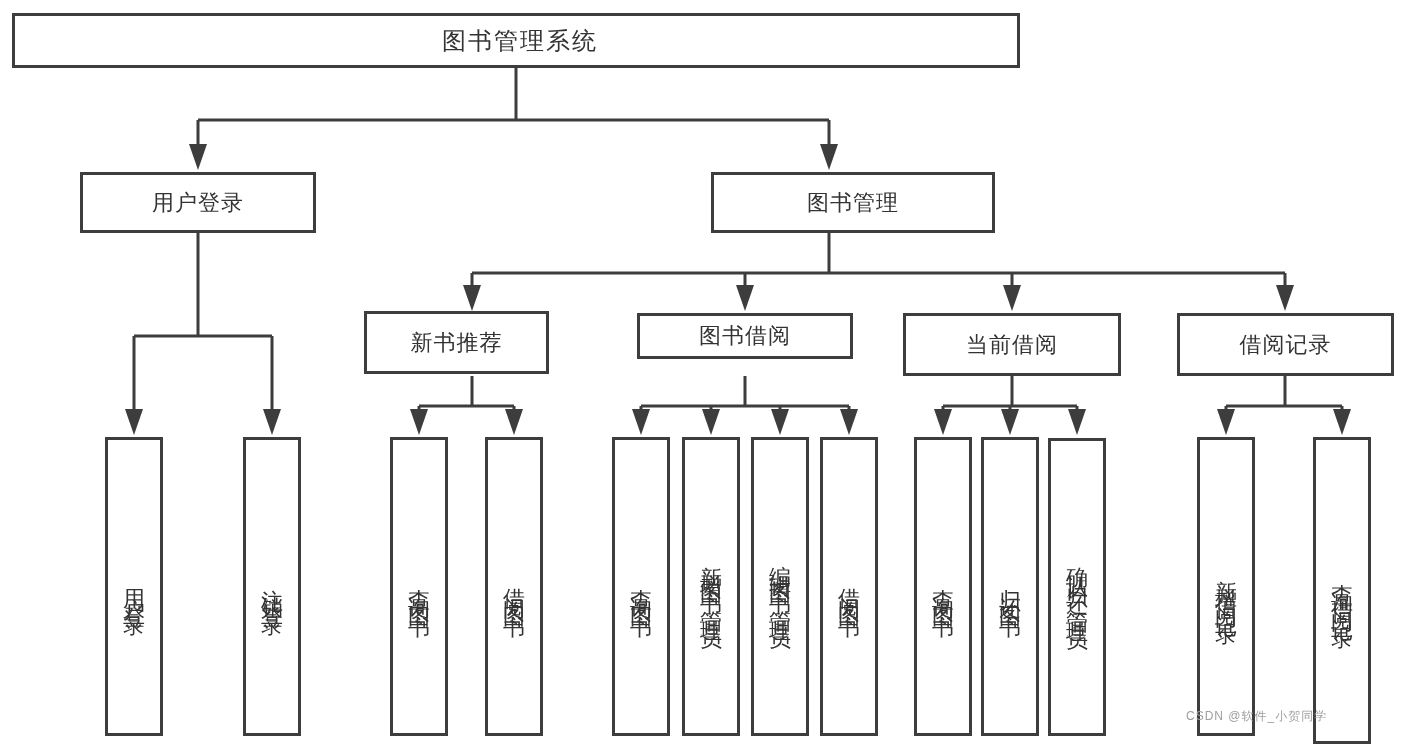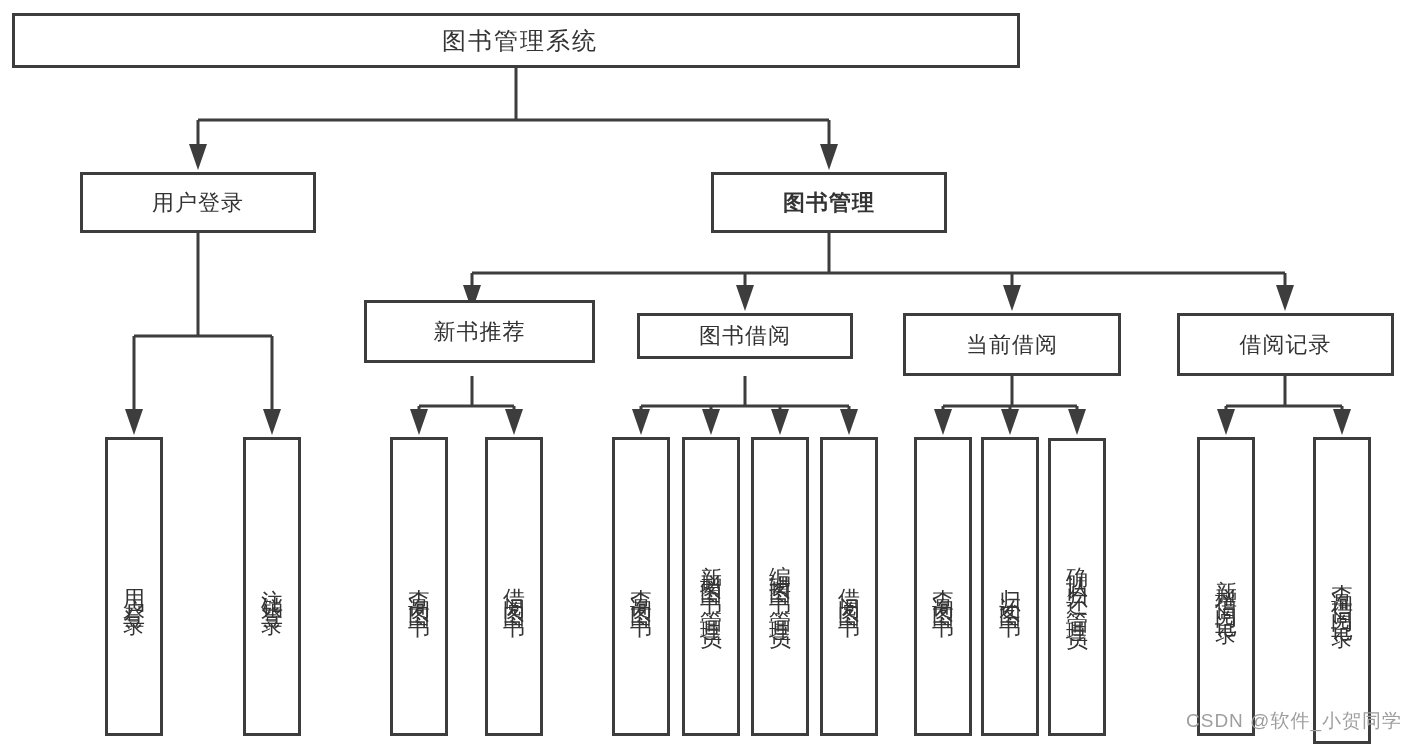--- a/index.html
+++ b/index.html
@@ -49,21 +49,21 @@
     font-size: 22px;
     letter-spacing: 9px;
     line-height: 1;
     padding-top: 4px;
   }
 
   .watermark {
     position: absolute;
     left: 1186px;
     top: 708px;
-    font-size: 19px;
+    font-size: 12px;
     color: #9e9e9e;
     letter-spacing: 1px;
     white-space: nowrap;
   }
 </style>
 </head>
 <body>
 
 <div class="canvas">
 
@@ -103,23 +103,23 @@
       <path d="M1001,409 L1019,409 L1010,435 Z"></path>
       <path d="M1068,409 L1086,409 L1077,435 Z"></path>
       <path d="M1217,409 L1235,409 L1226,435 Z"></path>
       <path d="M1333,409 L1351,409 L1342,435 Z"></path>
     </g>
   </svg>
 
   <div class="node hnode rootnode" style="left:12px; top:13px; width:1008px; height:55px;">图书管理系统</div>
 
   <div class="node hnode" style="left:80px; top:172px; width:236px; height:61px;">用户登录</div>
-  <div class="node hnode" style="left:711px; top:172px; width:236px; height:61px;font-weight:bold;">图书管理</div>
+  <div class="node hnode" style="left:711px; top:172px; width:284px; height:61px;">图书管理</div>
 
-  <div class="node hnode" style="left:364px; top:300px; width:231px; height:63px;">新书推荐</div>
+  <div class="node hnode" style="left:364px; top:311px; width:185px; height:63px;">新书推荐</div>
   <div class="node hnode" style="left:637px; top:313px; width:216px; height:46px;">图书借阅</div>
   <div class="node hnode" style="left:903px; top:313px; width:218px; height:63px;">当前借阅</div>
   <div class="node hnode" style="left:1177px; top:313px; width:217px; height:63px;">借阅记录</div>
 
   <div class="node vnode" style="left:105px; top:437px; width:58px; height:299px;">用户登录</div>
   <div class="node vnode" style="left:243px; top:437px; width:58px; height:299px;">注销登录</div>
 
   <div class="node vnode" style="left:390px; top:437px; width:58px; height:299px;">查询图书</div>
   <div class="node vnode" style="left:485px; top:437px; width:58px; height:299px;">借阅图书</div>
 

